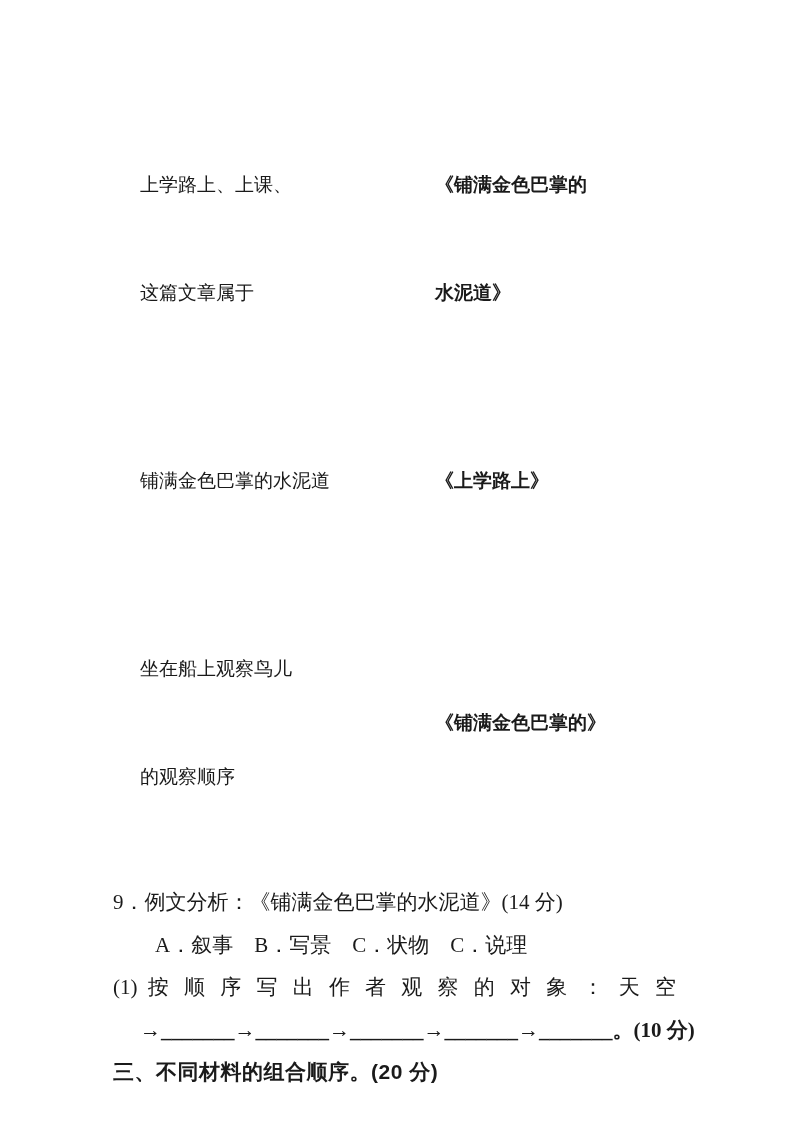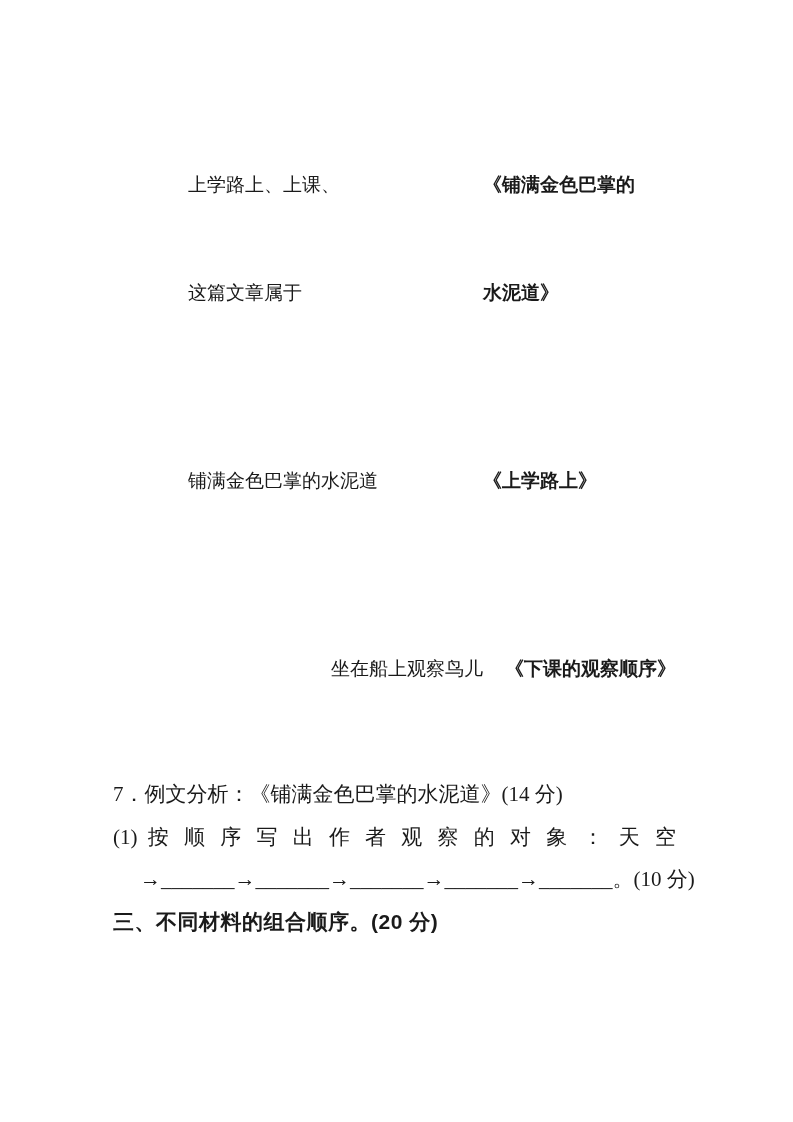--- a/index.html
+++ b/index.html
@@ -17,35 +17,35 @@
     left:113px;top:95px;
     width:563px;
   }
 
   
   .match{
     margin-left:27px;
     font-size:19px;
     line-height:36px;
   }
-  .match-row{display:flex;margin-bottom:8px;margin-left:48px;}
-  .match-row:last-child{margin-bottom:0;text-align:right;}
+  .match-row{display:flex;margin-bottom:8px;}
+  .match-row:last-child{margin-bottom:0;}
   .match-left{width:295px;}
   .match-right{flex:1;font-weight:bold;}
   .row-center{align-items:center;}
   .match div{white-space:pre;}
 
   
   .qbody{
     margin-top:14px;
     font-size:21px;
     line-height:42.5px;
   }
   .line{white-space:pre;}
-  .indent-1{padding-left:27px;}
+  .indent-1{padding-left:27px;font-weight:bold;}
   .indent-2{padding-left:42px;}
   .justify{
     text-align:justify;
     text-align-last:justify;
     white-space:normal;
   }
   .heading{
     font-weight:bold;
     font-family:"Liberation Sans","DejaVu Sans",sans-serif;
     letter-spacing:0.5px;
@@ -72,30 +72,32 @@
         <div class="match-left">
           <div>铺满金色巴掌的水泥道</div>
         </div>
         <div class="match-right">
           <div>《上学路上》</div>
         </div>
       </div>
       <div class="match-row row-center">
         <div class="match-left">
           <div>坐在船上观察鸟儿</div>
+          <div>的观察顺序</div>
         </div>
         <div class="match-right">
-          <div>《下课的观察顺序》</div>
+          <div>《铺满金色巴掌的》</div>
         </div>
       </div>
     </div>
 
     <div class="qbody">
 
-      <div class="line">7．例文分析：《铺满金色巴掌的水泥道》(14 分)</div>
+      <div class="line">9．例文分析：《铺满金色巴掌的水泥道》(14 分)</div>
+      <div class="line indent-2">A．叙事　B．写景　C．状物　C．说理</div>
       <div class="justify">(1) 按 顺 序 写 出 作 者 观 察 的 对 象 ： 天 空</div>
       <div class="line indent-1">→_______→_______→_______→_______→_______。(10 分)</div>
 
       <div class="line heading">三、不同材料的组合顺序。(20 分)</div>
 
     </div>
   </div>
 </div>
 
 </body></html>

